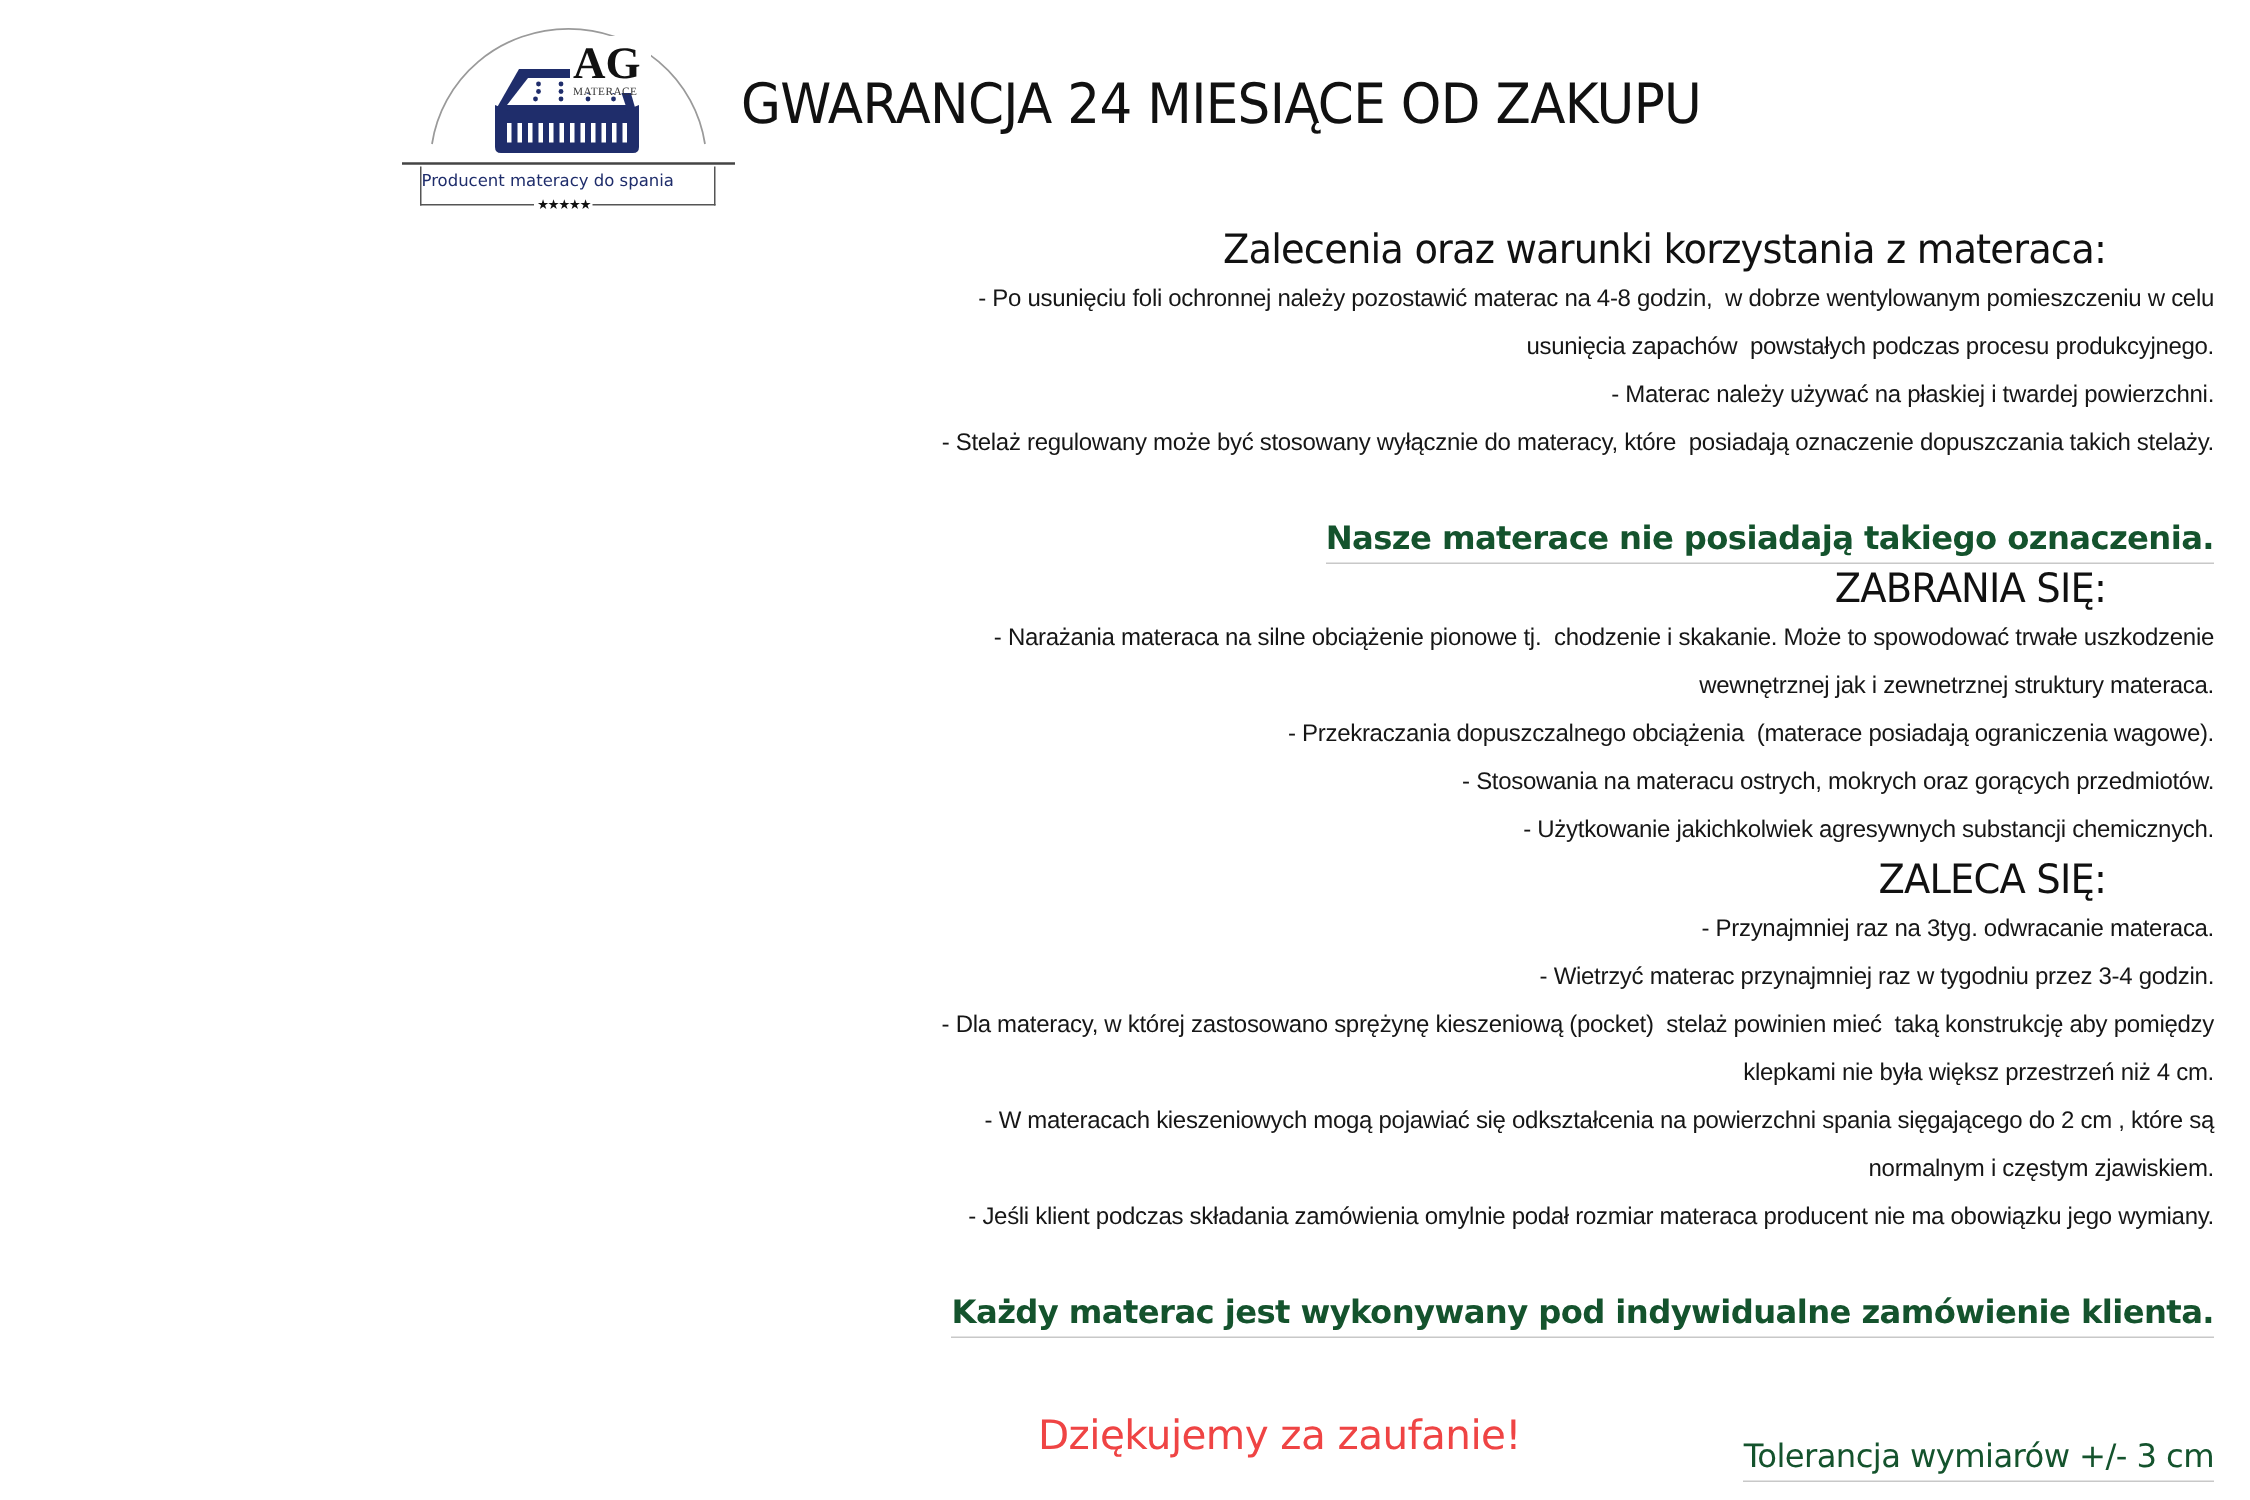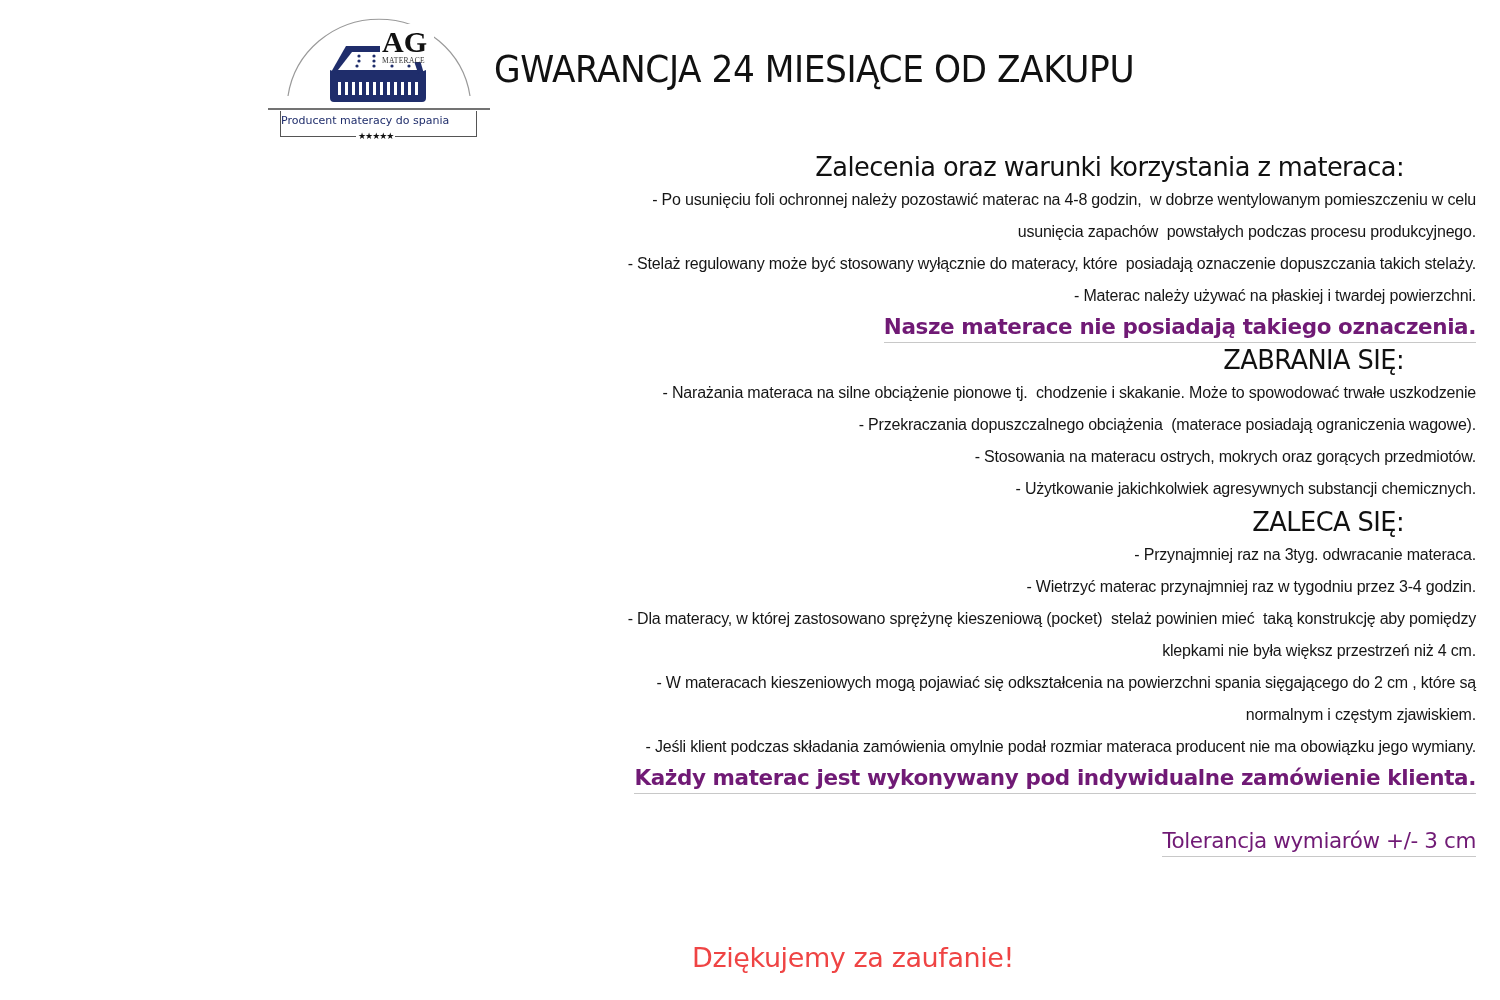--- a/index.html
+++ b/index.html
@@ -30,21 +30,21 @@
       font-size: 16px; line-height: 32px; white-space: pre; color: #161616;
       font-family: "Liberation Sans", sans-serif; letter-spacing: -0.2px;
     }
     .heading {
       font-size: 27px; line-height: 34px; font-family: "DejaVu Sans", sans-serif;
       color: #111; white-space: pre; letter-spacing: -0.6px; transform: scaleX(0.95); transform-origin: left;
     }
     .bold-under {
       display: inline-block; font-weight: bold; font-family: "DejaVu Sans", sans-serif;
       font-size: 21.5px; line-height: 30px; border-bottom: 1px solid #c8c8c8;
-      letter-spacing: -0.4px; white-space: pre; color: #701a75;
+      letter-spacing: -0.4px; white-space: pre; color: #14532d; margin-top: 33px;
     }
     .spacer { height: 32px; }
     .thanks {
       position: absolute; left: 692px; top: 942px; font-size: 27px;
       font-family: "DejaVu Sans", sans-serif; color: #ef4444; letter-spacing: -0.4px; white-space: nowrap;
     }
   </style>
 </head>
 <body>
 
@@ -94,26 +94,27 @@
   <div class="logo-caption">Producent materacy do spania</div>
   <div class="logo-stars">★★★★★</div>
 </div>
 
 <div class="page-title">GWARANCJA 24 MIESIĄCE OD ZAKUPU</div>
 
 <div class="content">
   <div class="heading">Zalecenia oraz warunki korzystania z materaca:</div>
   <div class="line">- Po usunięciu foli ochronnej należy pozostawić materac na 4-8 godzin,  w dobrze wentylowanym pomieszczeniu w celu</div>
   <div class="line">usunięcia zapachów  powstałych podczas procesu produkcyjnego.</div>
+  <div class="line"> - Materac należy używać na płaskiej i twardej powierzchni.</div>
   <div class="line">- Stelaż regulowany może być stosowany wyłącznie do materacy, które  posiadają oznaczenie dopuszczania takich stelaży.</div>
-  <div class="line"> - Materac należy używać na płaskiej i twardej powierzchni.</div>
   <div><span class="bold-under">Nasze materace nie posiadają takiego oznaczenia.</span></div>
 
   <div class="heading"> ZABRANIA SIĘ:</div>
   <div class="line">- Narażania materaca na silne obciążenie pionowe tj.  chodzenie i skakanie. Może to spowodować trwałe uszkodzenie</div>
+  <div class="line">wewnętrznej jak i zewnetrznej struktury materaca.</div>
   <div class="line">- Przekraczania dopuszczalnego obciążenia  (materace posiadają ograniczenia wagowe).</div>
   <div class="line"> - Stosowania na materacu ostrych, mokrych oraz gorących przedmiotów.</div>
   <div class="line">- Użytkowanie jakichkolwiek agresywnych substancji chemicznych.</div>
 
   <div class="heading">ZALECA SIĘ:</div>
   <div class="line">- Przynajmniej raz na 3tyg. odwracanie materaca.</div>
   <div class="line">- Wietrzyć materac przynajmniej raz w tygodniu przez 3-4 godzin.</div>
   <div class="line"> - Dla materacy, w której zastosowano sprężynę kieszeniową (pocket)  stelaż powinien mieć  taką konstrukcję aby pomiędzy</div>
   <div class="line">klepkami nie była większ przestrzeń niż 4 cm.</div>
   <div class="line">- W materacach kieszeniowych mogą pojawiać się odkształcenia na powierzchni spania sięgającego do 2 cm , które są</div>

